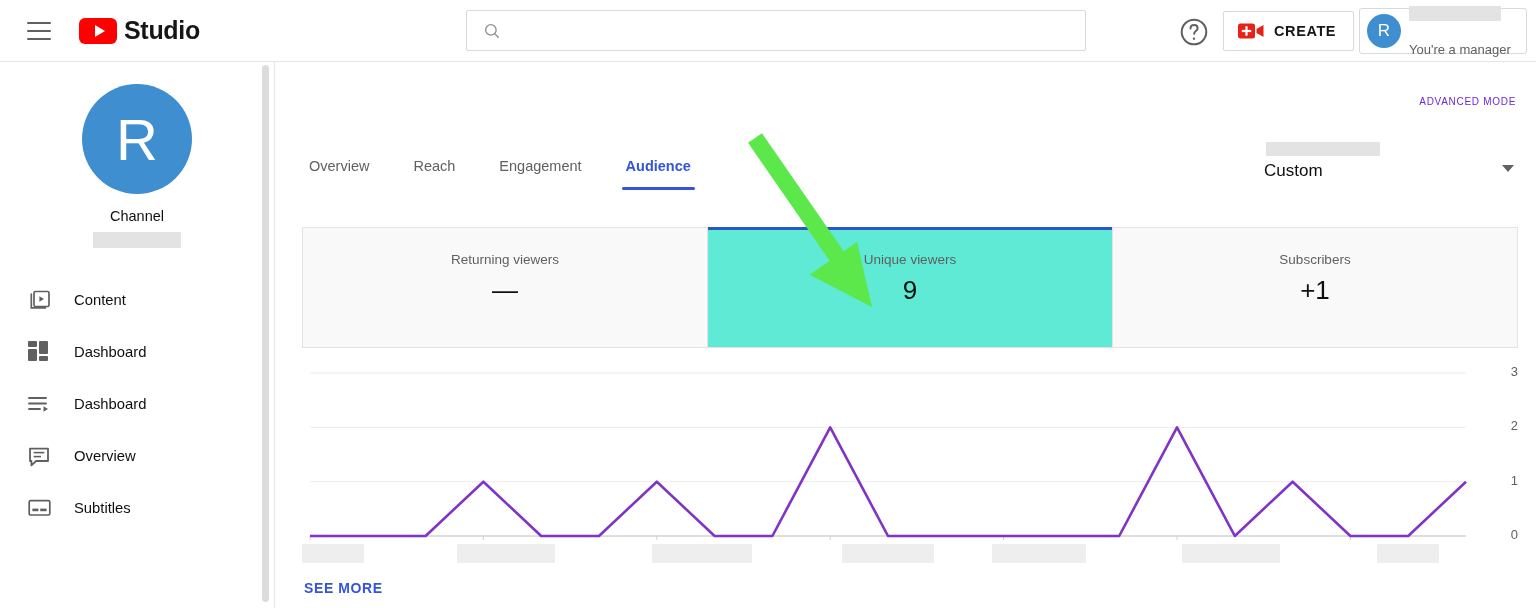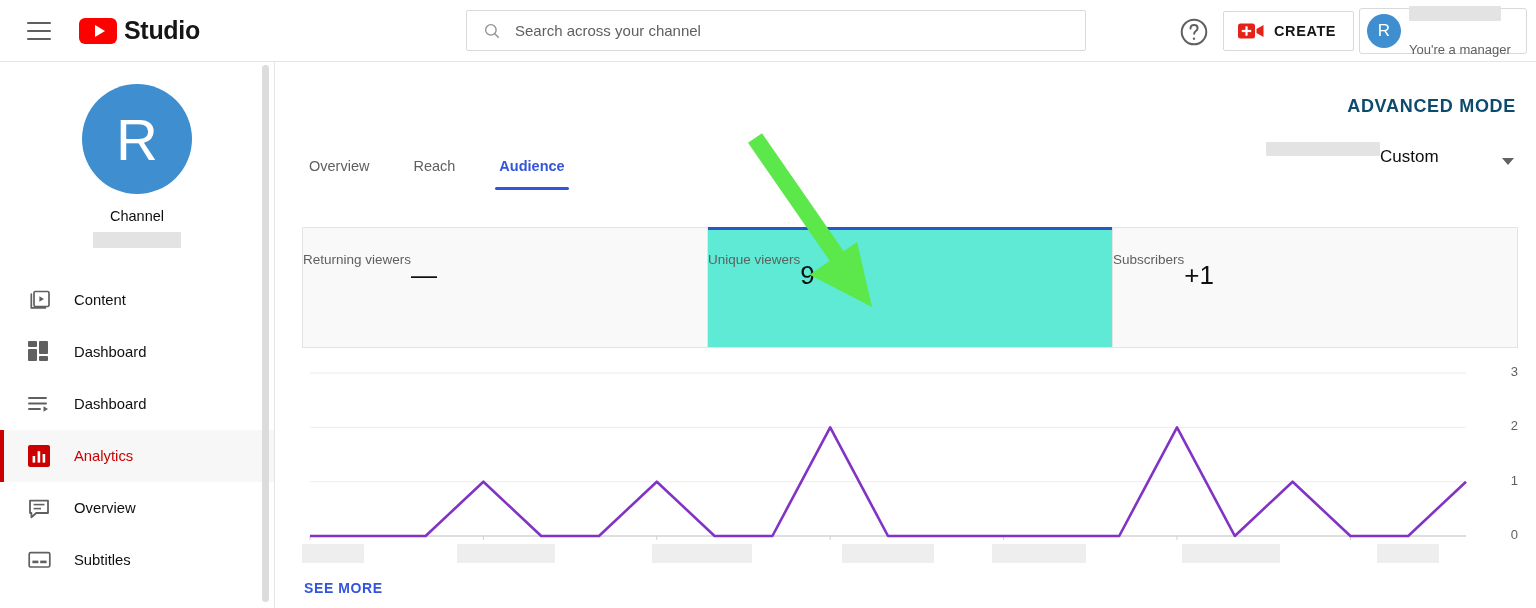--- a/index.html
+++ b/index.html
@@ -122,59 +122,59 @@
 
   
   .main { position: absolute; left: 276px; top: 62px; width: 1260px; height: 546px; background: #fff; }
 
   .page-title {
     position: absolute; left: 33px; top: 27px;
     font-size: 28px; color: #0f0f0f; letter-spacing: -0.2px;
   }
   .advanced-mode {
     position: absolute; right: 20px; top: 34px;
-    font-size: 18px; font-weight: bold; letter-spacing: 0.7px;
-    color: #0c4a6e; cursor: pointer;
+    font-size: 10px; font-weight: normal; letter-spacing: 0.7px;
+    color: #6d28d9; cursor: pointer;
   }
 
   .tabs { position: absolute; left: 33px; top: 96px; display: flex; }
   .tab {
     position: relative; padding: 0 22px 16px 22px; font-size: 14.5px;
     color: #606060; cursor: pointer;
   }
   .tab:first-child { padding-left: 0; }
   .tab.active { color: #3455db; font-weight: bold; }
   .tab.active::after {
     content:""; position:absolute; left: 18px; right: 18px; bottom: 0;
     height: 3px; background: #3455db; border-radius: 2px;
   }
   .tab.active:first-child::after { left: 0; }
 
   .daterange {
     position: absolute; right: 22px; top: 80px; width: 250px;
     display: flex; align-items: center; justify-content: space-between;
     cursor: pointer;
   }
-  .dr-left { display:flex; }
+  .dr-left { display:flex; flex-direction: column; }
   .dr-redact { width: 114px; height: 14px; margin-left: 2px; }
   .dr-value { margin-top: 5px; font-size: 17px; color: #0f0f0f; }
   .dr-caret {
     width: 0; height: 0; border-left: 6px solid transparent;
     border-right: 6px solid transparent; border-top: 7px solid #5f6368;
     margin-top: 14px;
   }
 
   
   .cards {
     position: absolute; left: 26px; top: 165px; width: 1216px; height: 121px;
     border: 1px solid #e4e4e4; display: flex; background: #fff;
   }
   .card {
-    flex: 1; position: relative; display: flex; flex-direction: row;
-    padding-top: 24px; cursor: pointer;
+    flex: 1; position: relative; display: flex; flex-direction: column;
+    align-items: center; padding-top: 24px; cursor: pointer;
     background: #f9f9f9;
   }
   .card + .card { border-left: 1px solid #e4e4e4; }
   .card.selected { background: #5eead4; }
   .card.selected::before {
     content: ""; position: absolute; left: 0; right: 0; top: -1px; height: 3px;
     background: #2a56c6;
   }
   .card-label { font-size: 13.5px; color: #606060; }
   .card-value { margin-top: 8px; font-size: 26px; color: #0f0f0f; }
@@ -215,21 +215,20 @@
         <div class="tri"></div>
       </div>
       <div class="brand-text">Studio</div>
     </div>
 
     <div class="searchwrap">
       <svg class="search-icon" viewBox="0 0 24 24" fill="none" stroke="#909090" stroke-width="1.8">
         <circle cx="10.5" cy="10.5" r="7"></circle>
           <line x1="15.7" y1="15.7" x2="21" y2="21"></line>
       </svg>
-      <input class="search-input" type="text" placeholder="Search across your channel" style="">
     </div>
 
     <div class="help-btn">
       <svg width="32" height="32" viewBox="0 0 24 24" fill="none" stroke="#606060" stroke-width="1.5">
         <circle cx="12" cy="12" r="9.2"></circle>
         <path d="M9.4 9.3c0-1.5 1.2-2.5 2.7-2.5 1.5 0 2.6 1 2.6 2.3 0 2.2-2.6 2.1-2.6 4.2" stroke-linecap="round"></path>
         <circle cx="12" cy="17" r="0.9" fill="#606060" stroke="none"></circle>
       </svg>
     </div>
 
@@ -290,31 +289,20 @@
           <svg width="23" height="20" viewBox="0 0 23 20" stroke="#606060" stroke-width="1.9" stroke-linecap="round">
             <line x1="1" y1="4" x2="18" y2="4"></line>
               <line x1="1" y1="9.5" x2="18" y2="9.5"></line>
             <line x1="1" y1="15" x2="12" y2="15"></line>
             <path d="M15.5 12.3 L20 15 L15.5 17.7 Z" fill="#606060" stroke="none"></path>
           </svg>
         </span>
         <span class="nlabel">Dashboard</span>
       </div>
 
-      <div class="navitem active">
-        <span class="nicon">
-          <svg width="22" height="22" viewBox="0 0 22 22">
-            <rect x="0" y="0" width="22" height="22" rx="2" fill="#cc0000"></rect>
-            <rect x="4.6" y="11" width="2.6" height="6.6" fill="#ffffff"></rect>
-            <rect x="9.6" y="6.2" width="2.6" height="11.4" fill="#ffffff"></rect>
-            <rect x="14.6" y="9" width="2.6" height="8.6" fill="#ffffff"></rect>
-          </svg>
-        </span>
-        <span class="nlabel">Analytics</span>
-      </div>
 
       <div class="navitem">
         <span class="nicon">
           <svg width="23" height="21" viewBox="0 0 23 21" fill="none" stroke="#606060" stroke-width="1.8">
             <path d="M2 2.6h18v12.4H8.2L3.4 19.4V15H2z" stroke-linejoin="round"></path>
             <line x1="5.6" y1="6.6" x2="16.4" y2="6.6" stroke-width="1.6"></line>
             <line x1="5.6" y1="10.6" x2="13" y2="10.6" stroke-width="1.6"></line>
           </svg>
         </span>
         <span class="nlabel">Overview</span>
@@ -336,20 +324,21 @@
     <div class="side-scrollbar"></div>
   </div>
 
   <div class="main">
 
     <div class="advanced-mode">ADVANCED MODE</div>
 
     <div class="tabs">
       <div class="tab">Overview</div>
       <div class="tab">Reach</div>
+      <div class="tab">Engagement</div>
       <div class="tab active">Audience</div>
     </div>
 
     <div class="daterange">
       <div class="dr-left">
         <span class="redact dr-redact"></span>
         <div class="dr-value">Custom</div>
       </div>
       <div class="dr-caret"></div>
     </div>

